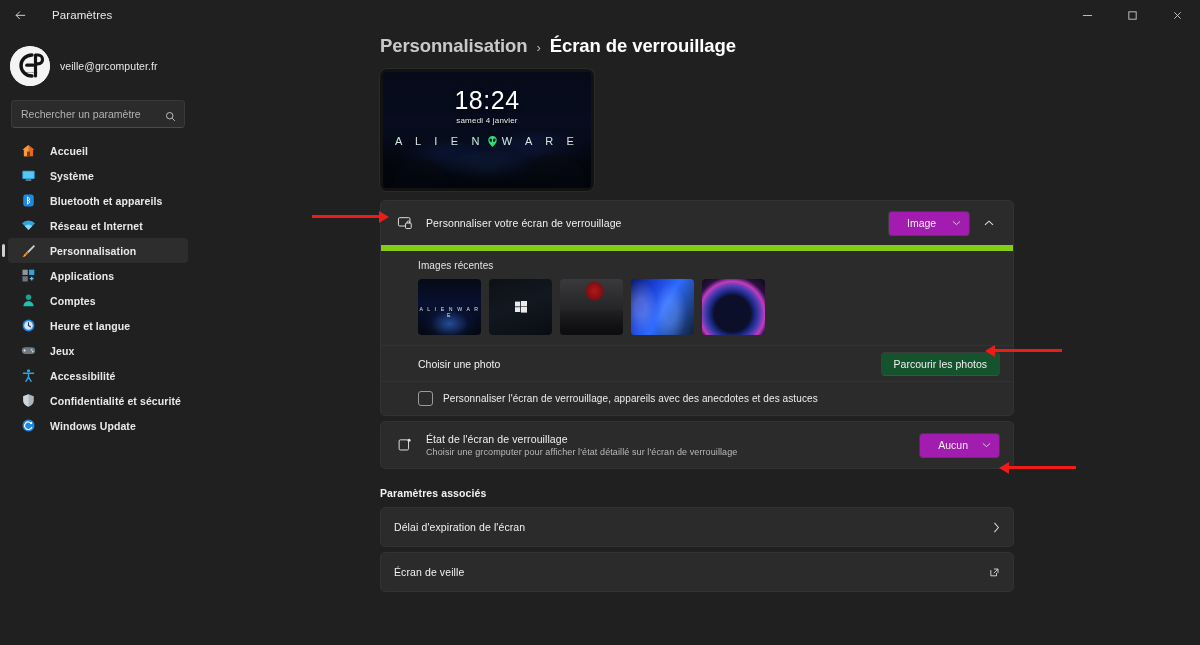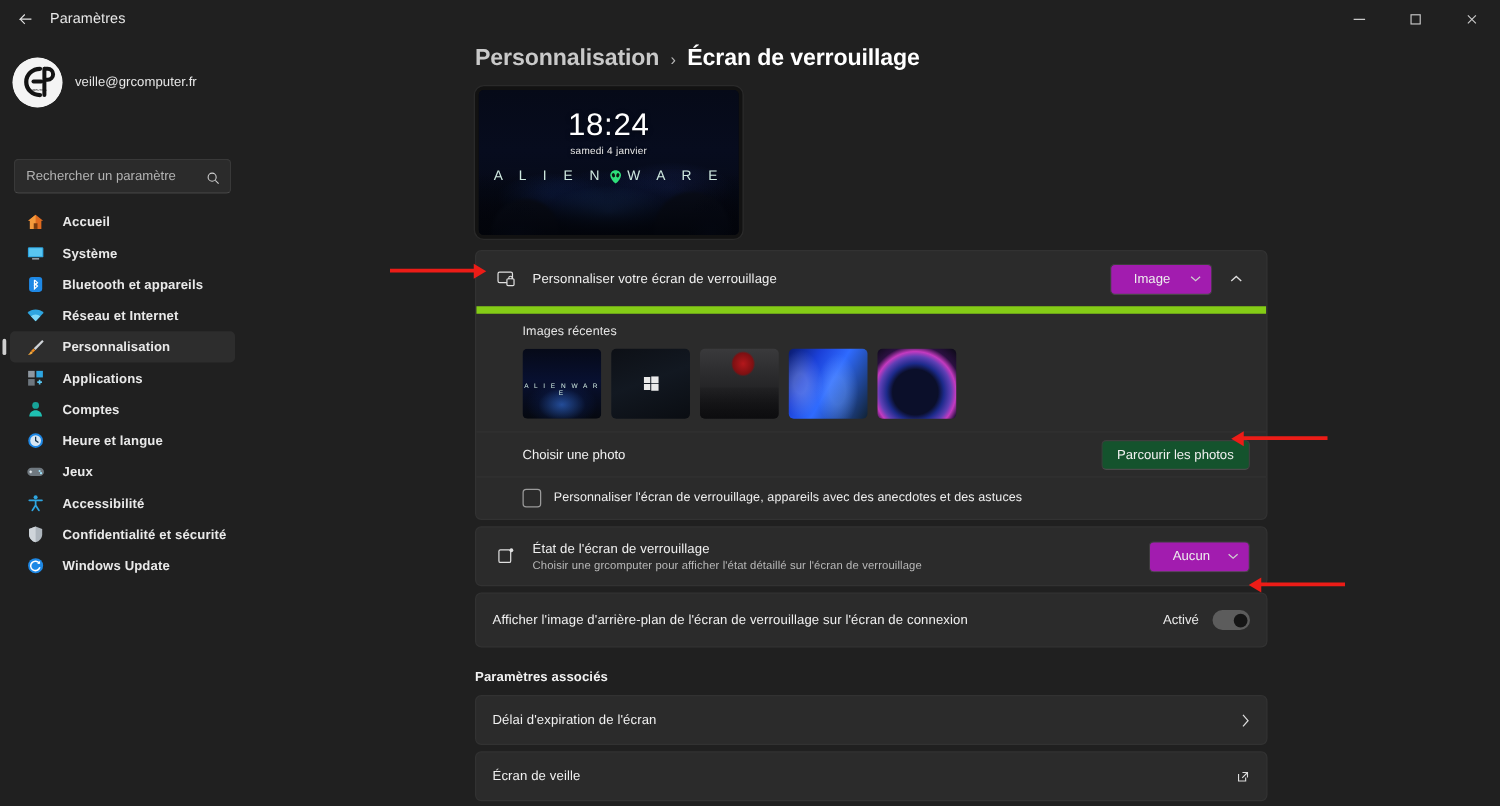--- a/index.html
+++ b/index.html
@@ -15,21 +15,21 @@
 
   
   .titlebar {
     position: absolute; top: 0; left: 0; width: 1200px; height: 30px;
     background: #202020; display: flex; align-items: center;
   }
   .back-btn {
     width: 32px; height: 30px; display: flex; align-items: center; justify-content: center;
     color: #e4e4e4; font-size: 13px; margin-left: 4px;
   }
-  .tb-title { font-size: 11.5px; color: #e8e8e8; margin-left: 4px; letter-spacing: .1px; }
+  .tb-title { font-size: 11.5px; color: #e8e8e8; margin-left: 16px; letter-spacing: .1px; }
   .win-controls { position: absolute; right: 0; top: 0; height: 30px; display: flex; }
   .win-btn {
     width: 45px; height: 30px; display: flex; align-items: center; justify-content: center;
     color: #c9c9c9; font-size: 11px;
   }
   .win-btn svg { display: block; }
 
   
   .sidebar {
     position: absolute; left: 0; top: 30px; width: 196px; height: 615px;
@@ -41,21 +41,21 @@
     display: flex; align-items: center; justify-content: center; flex: 0 0 40px;
     overflow: hidden; position: relative;
   }
   .avatar svg { display:block; }
   .account-mail { font-size: 10.5px; color: #e6e6e6; margin-left: 10px; letter-spacing: .05px; }
 
   .search-wrap { padding: 10px 11px 0 11px; }
   .search-box {
     position: relative; height: 28px; background: #2b2b2b;
     border: 1px solid #393939; border-bottom-color: #4a4a4a; border-radius: 4px;
-    display: flex; align-items: center; margin-top: 27px;
+    display: flex; align-items: center;
   }
   .search-box input {
     background: transparent; border: 0; outline: 0; color: #d4d4d4;
     font-family: "Liberation Sans", sans-serif; font-size: 10.5px;
     padding-left: 9px; width: 140px; height: 26px;
   }
   .search-box input::placeholder { color: #b3b3b3; }
   .search-ico { position: absolute; right: 8px; top: 7px; color: #d0d0d0; }
 
   .navlist { margin-top: 10px; padding: 0 8px; }
@@ -520,29 +520,20 @@
               <span class="chev">
                 <svg width="9" height="6" viewBox="0 0 10 6">
                     <path d="M1 1.2 5 4.8 9 1.2" fill="none" stroke="#cfcfcf" stroke-width="1.1"></path>
                   </svg>
               </span>
             </div>
           </div>
         </div>
       </div>
 
-      <div class="card">
-        <div class="toggle-card">
-          <div class="toggle-label">Afficher l'image d'arrière-plan de l'écran de verrouillage sur l'écran de connexion</div>
-          <div class="toggle-state">Activé</div>
-          <div class="switch">
-            <div class="knob"></div>
-          </div>
-        </div>
-      </div>
 
     </div>
 
     <div class="assoc-title">Paramètres associés</div>
     <div class="assoc">
       <div class="assoc-row">
         <div class="assoc-label">Délai d'expiration de l'écran</div>
         <div class="assoc-ico">
           <svg width="7" height="11" viewBox="0 0 7 12">
               <path d="M1.2 1 5.6 6 1.2 11" fill="none" stroke="#dcdcdc" stroke-width="1.1"></path>

